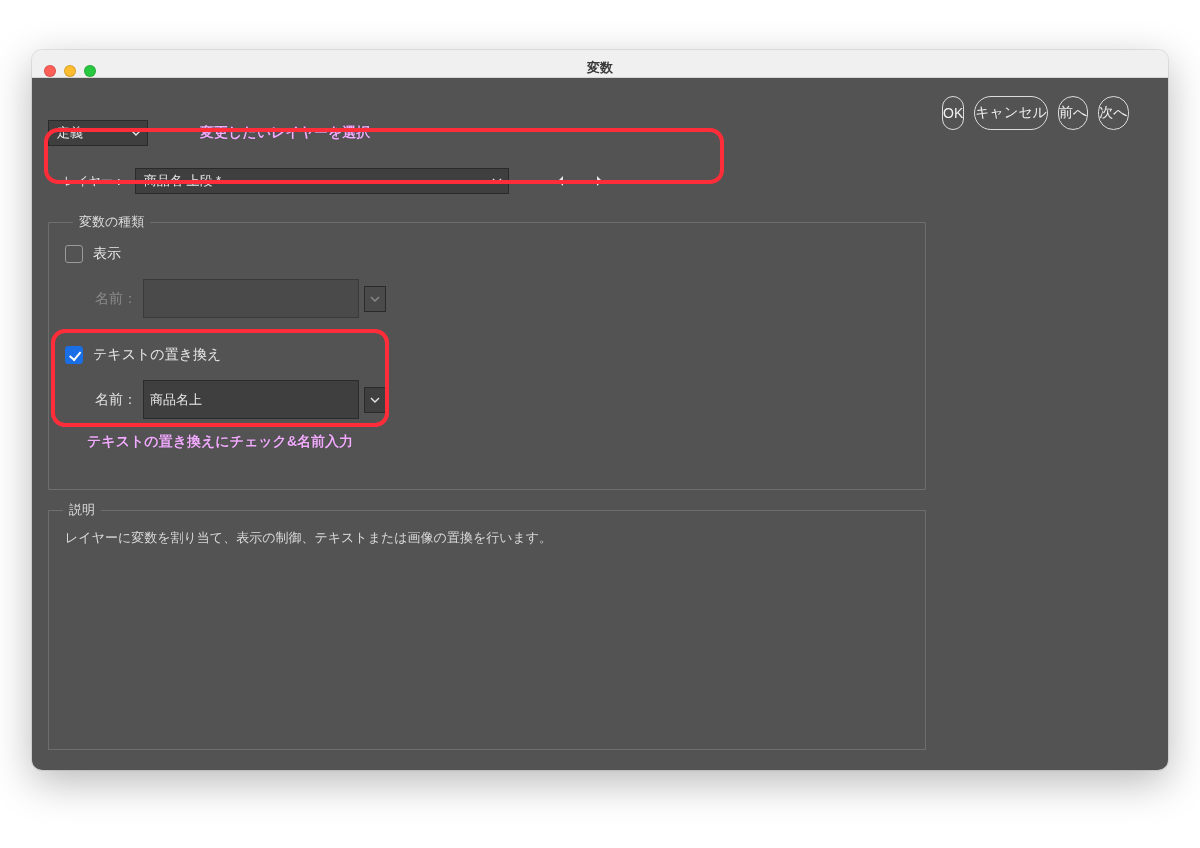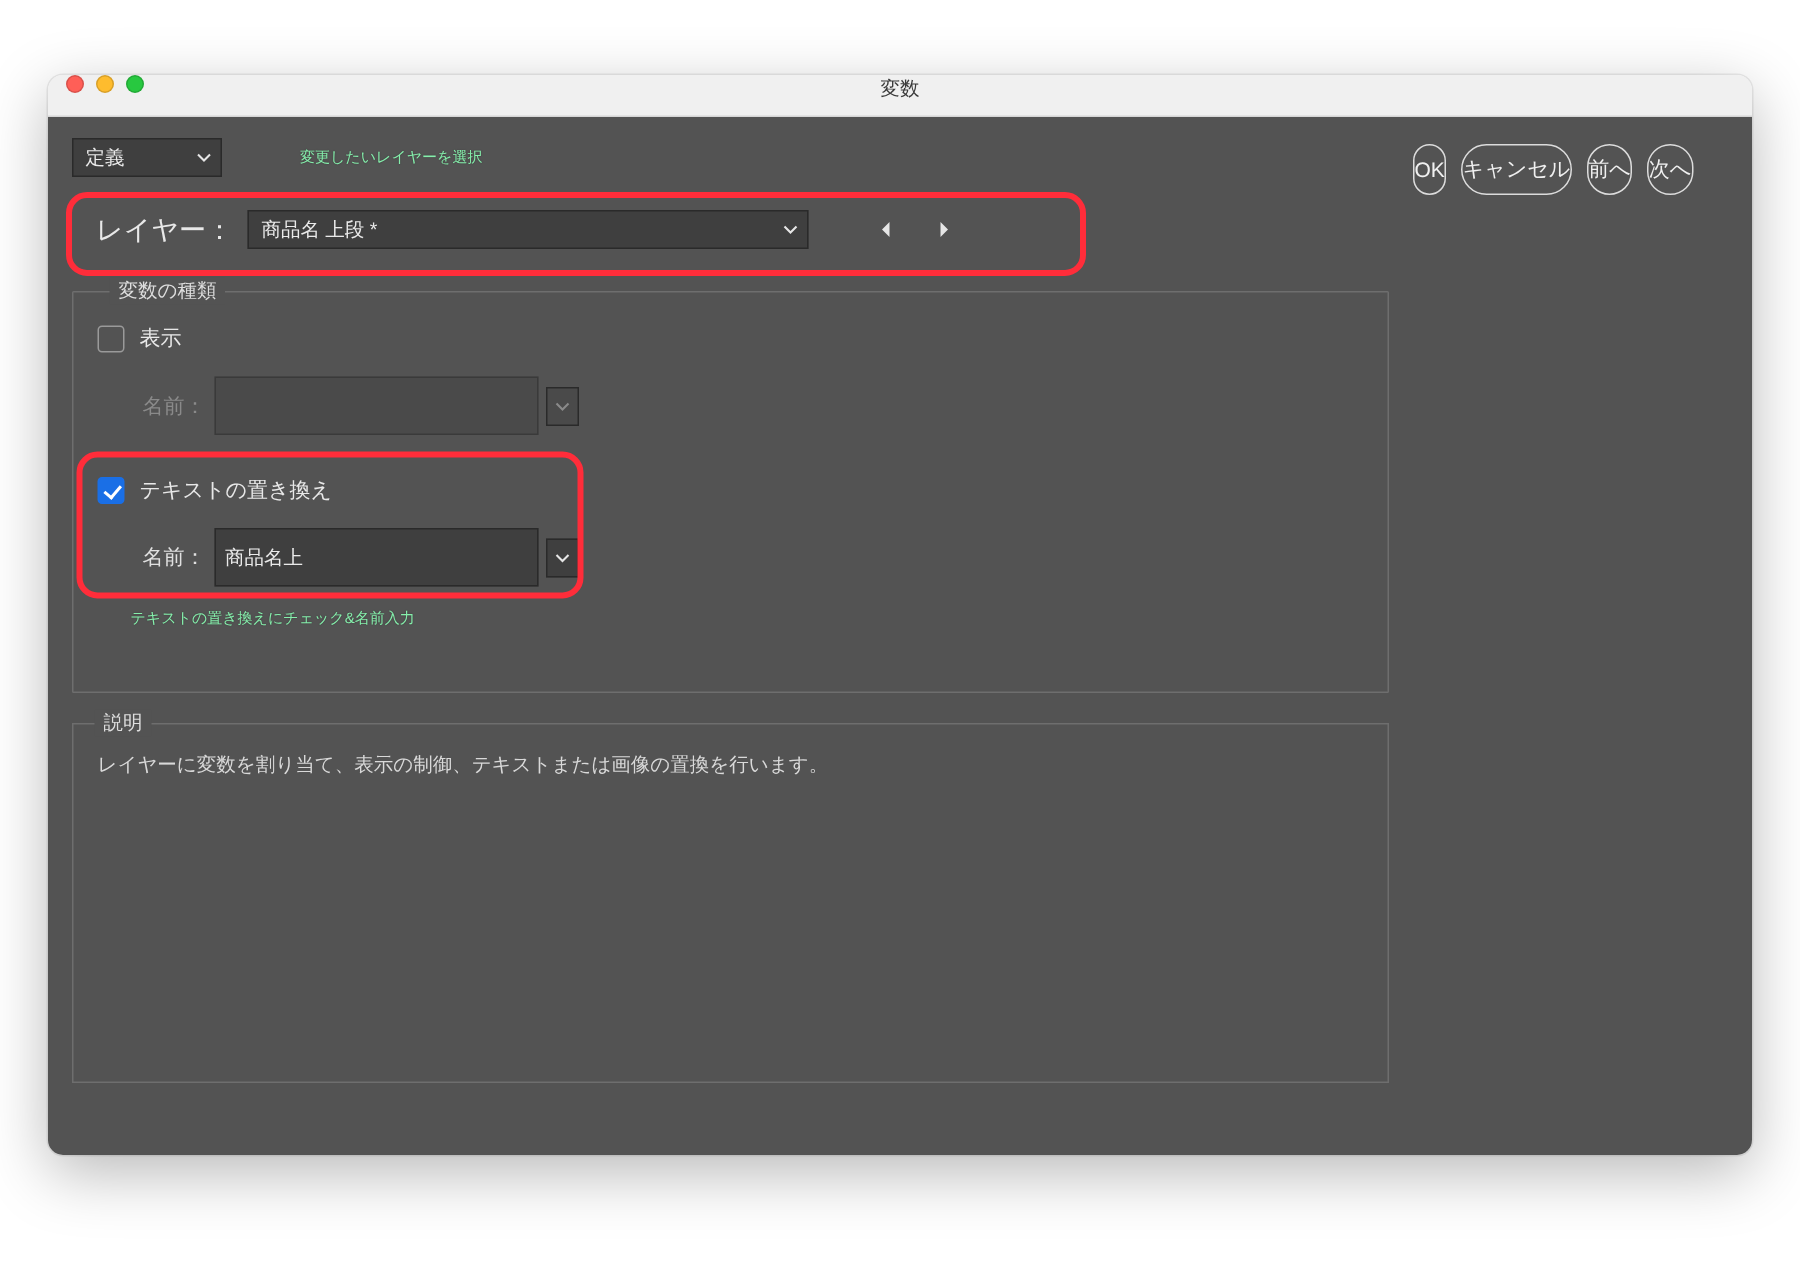--- a/index.html
+++ b/index.html
@@ -22,22 +22,23 @@
     box-shadow: 0 12px 42px rgba(0,0,0,0.28), 0 0 0 1px rgba(0,0,0,0.08);
     overflow: hidden;
     display: flex;
     flex-direction: column;
   }
   .titlebar {
     height: 28px;
     background: #f0f0f0;
     border-bottom: 1px solid #d6d6d6;
     display: flex;
-    align-items: flex-start;
+    align-items: flex-end;
     position: relative;
+    font-weight: bold;
   }
   .traffic {
     display: flex;
     gap: 8px;
     margin-left: 12px;
   }
   .tl {
     width: 12px; height: 12px; border-radius: 50%;
     border: 0.5px solid rgba(0,0,0,0.15);
   }
@@ -95,39 +96,39 @@
     align-items: center;
     font-size: 13px;
     cursor: pointer;
   }
   .select .chev {
     position: absolute; right: 6px; top: 50%; transform: translateY(-50%);
   }
   .chev svg { display:block; }
   .def-select { width: 100px; }
   .annot {
-    color: #86efac;
-    font-weight: 400;
-    font-size: 10px;
+    color: #f0abfc;
+    font-weight: 700;
+    font-size: 14px;
     text-shadow: 0 0 1px rgba(0,0,0,0.4);
   }
   .highlight {
     border: 4px solid #ff2d3a;
     border-radius: 14px;
     position: absolute;
     pointer-events: none;
     z-index: 5;
   }
   .layer-row {
     display: flex;
     align-items: center;
     gap: 10px;
     padding: 12px 12px 12px 16px;
   }
-  .layer-label { font-size: 18px; color:#e8e8e8; }
+  .layer-label { font-size: 12px; color:#e8e8e8; }
   .layer-select { flex: 0 0 374px; }
   .navbtn {
     width: 28px; height: 24px;
     display:inline-flex;align-items:center;justify-content:center;
     color:#eaeaea;
     cursor:pointer;
   }
   .fieldset {
     border: 1px solid #6e6e6e;
     border-radius: 1px;
@@ -184,21 +185,21 @@
     border:1px solid #6e6e6e;
     height:240px;
     padding:16px;
     position:relative;
     margin-top:10px;
   }
   .desc-box .legend{
     position:absolute;top:-10px;left:14px;background:#535353;padding:0 6px;color:#dedede;
   }
   .desc-text{ color:#d9d9d9; font-size:13px; line-height:1.7; }
-  .top-area{ position:relative; }
+  .top-area{ position:relative;margin-top:28px; }
   .vt-fieldset{ height:268px; }
   .section1{ margin-top:4px; }
   .section2{ margin-top:28px; position:relative; }
   .annot2{
     margin-top:14px; margin-left:22px;
   }
 </style>
 </head>
 <body>
 

